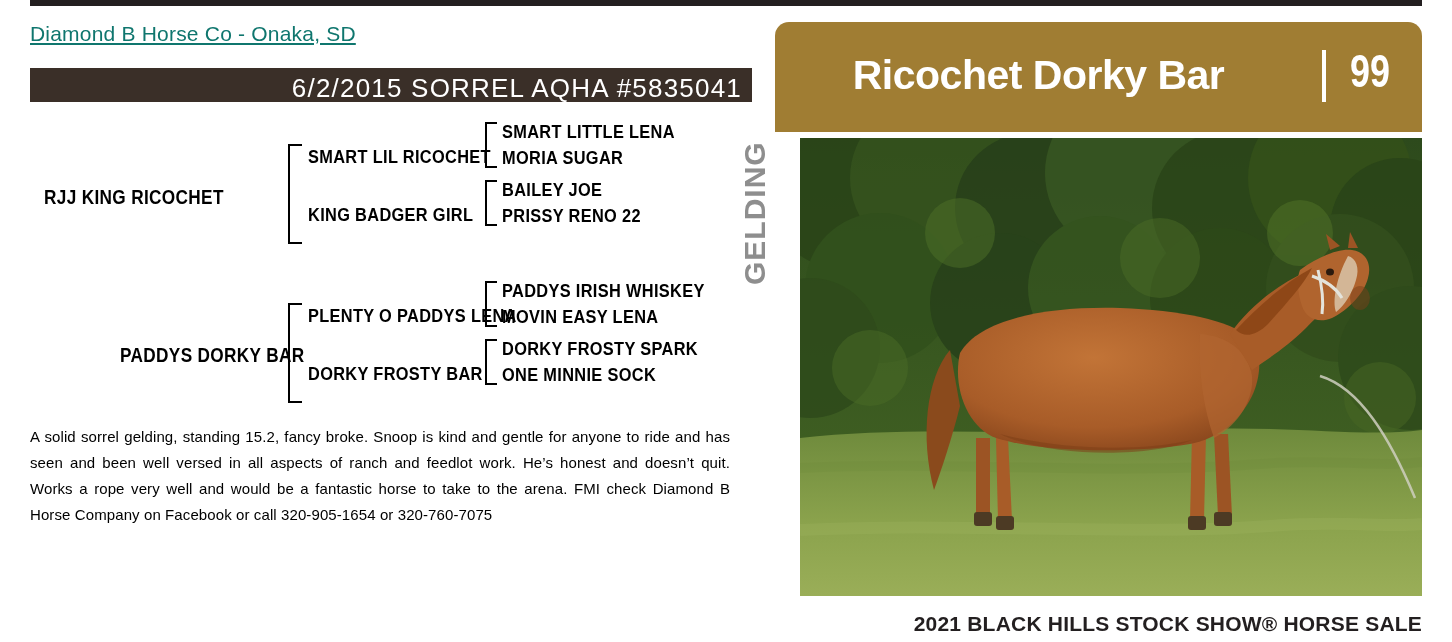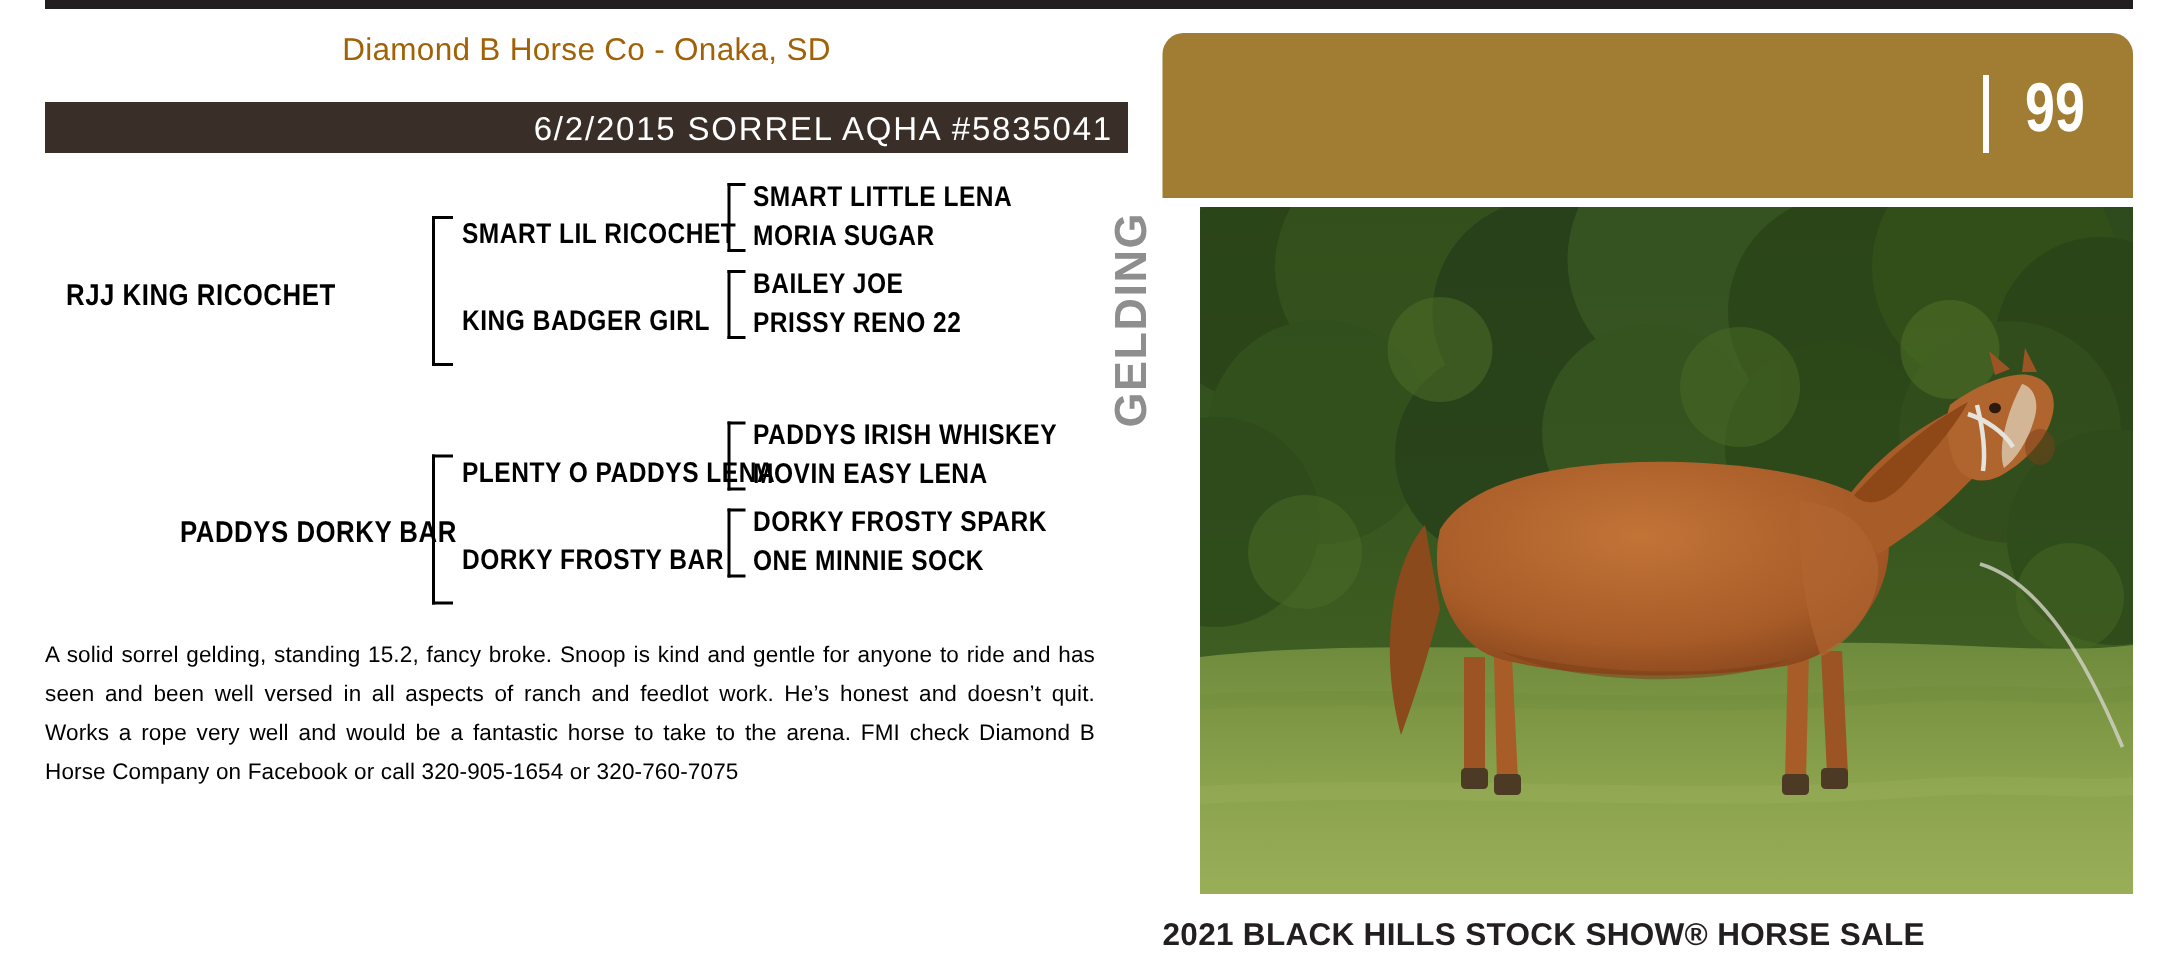--- a/index.html
+++ b/index.html
@@ -32,41 +32,42 @@
     height: 3px;
     background: #ffffff;
   }
 
   
   .consignor {
     position: absolute;
     left: 30px;
     top: 22px;
     width: 722px;
-    text-align: center;
-    color: #a16207;
+    text-align: left;
+    color: #0f766e;
     font-size: 21px;
     letter-spacing: 0.2px;
     font-family: "Liberation Sans", sans-serif;
+    text-decoration: underline;
   }
 
   .infobar {
     position: absolute;
     left: 30px;
     top: 68px;
     width: 722px;
     height: 34px;
     background: #3a2f28;
     color: #ffffff;
   }
   .infobar .infobar-text {
     position: absolute;
     right: 10px;
     top: 5px;
-    font-size: 22px;
+    font-size: 26px;
     letter-spacing: 1.2px;
     white-space: nowrap;
     margin-left: 28px;
   }
 
   
   .ped {
     position: absolute;
     left: 30px;
     top: 108px;
@@ -183,21 +184,21 @@
     overflow: hidden;
     background: #4a6b2a;
   }
   .photo svg { display: block; }
 
   .footer {
     position: absolute;
     left: 775px;
     top: 612px;
     width: 647px;
-    text-align: left;
+    text-align: right;
     color: #231f20;
     font-size: 21px;
     font-weight: bold;
     letter-spacing: 0.2px;
   }
 </style>
 </head>
 <body>
 
 <div class="top-rule-dark"></div>
@@ -238,20 +239,21 @@
   <div class="bracket" style="left:455px; top:231px; width:12px; height:46px;"></div>
   <div class="ped-name gen3" style="left:472px; top:230px;">DORKY FROSTY SPARK</div>
   <div class="ped-name gen3" style="left:472px; top:256px;">ONE MINNIE SOCK</div>
 </div>
 
 <div class="desc">A solid sorrel gelding, standing 15.2, fancy broke. Snoop is kind and gentle for anyone to ride and has seen and been well versed in all aspects of ranch and feedlot work. He’s honest and doesn’t quit. Works a rope very well and would be a fantastic horse to take to the arena. FMI check Diamond B Horse Company on Facebook or call 320-905-1654 or 320-760-7075</div>
 
 <div class="gelding">GELDING</div>
 
 <div class="banner">
+  <div class="banner-title">Ricochet Dorky Bar</div>
   <div class="banner-divider"></div>
   <div class="banner-number">99</div>
 </div>
 
 <div class="photo">
   <svg width="622" height="458" viewBox="0 0 622 458">
     <defs>
       <linearGradient id="sky" x1="0" y1="0" x2="0" y2="1">
         <stop offset="0%" stop-color="#2d4a1c"></stop>
         <stop offset="100%" stop-color="#3f5f22"></stop>

